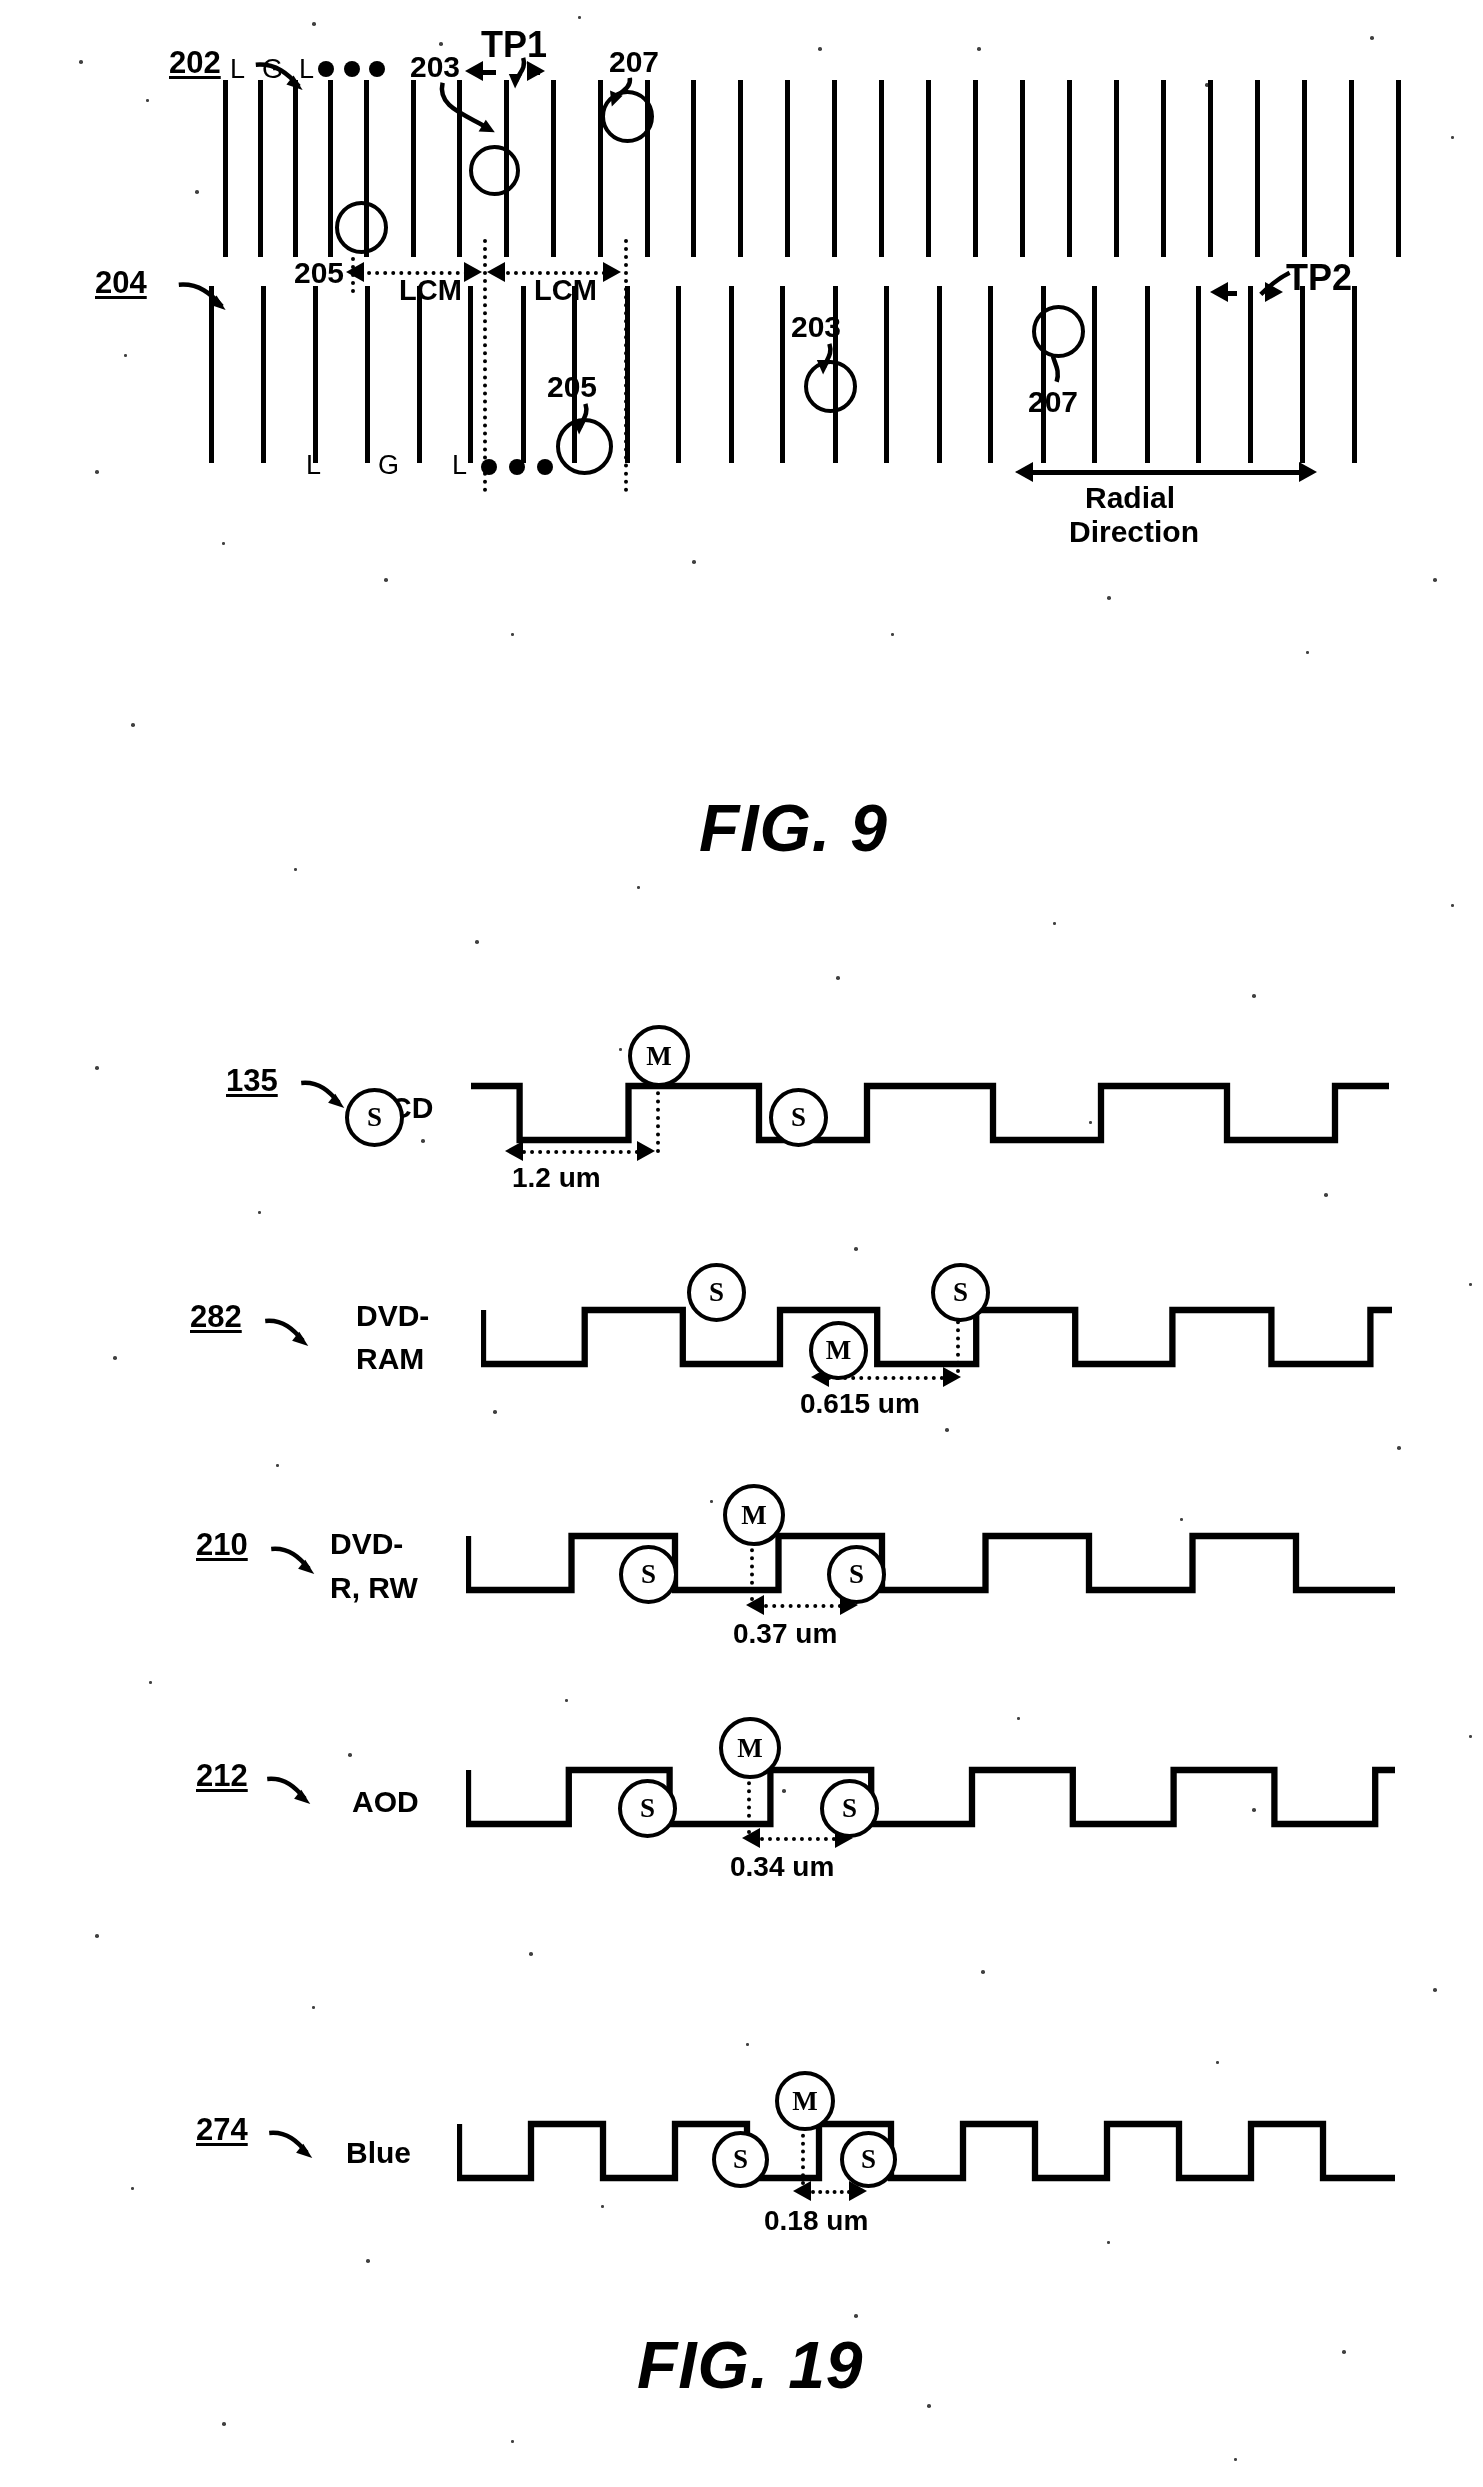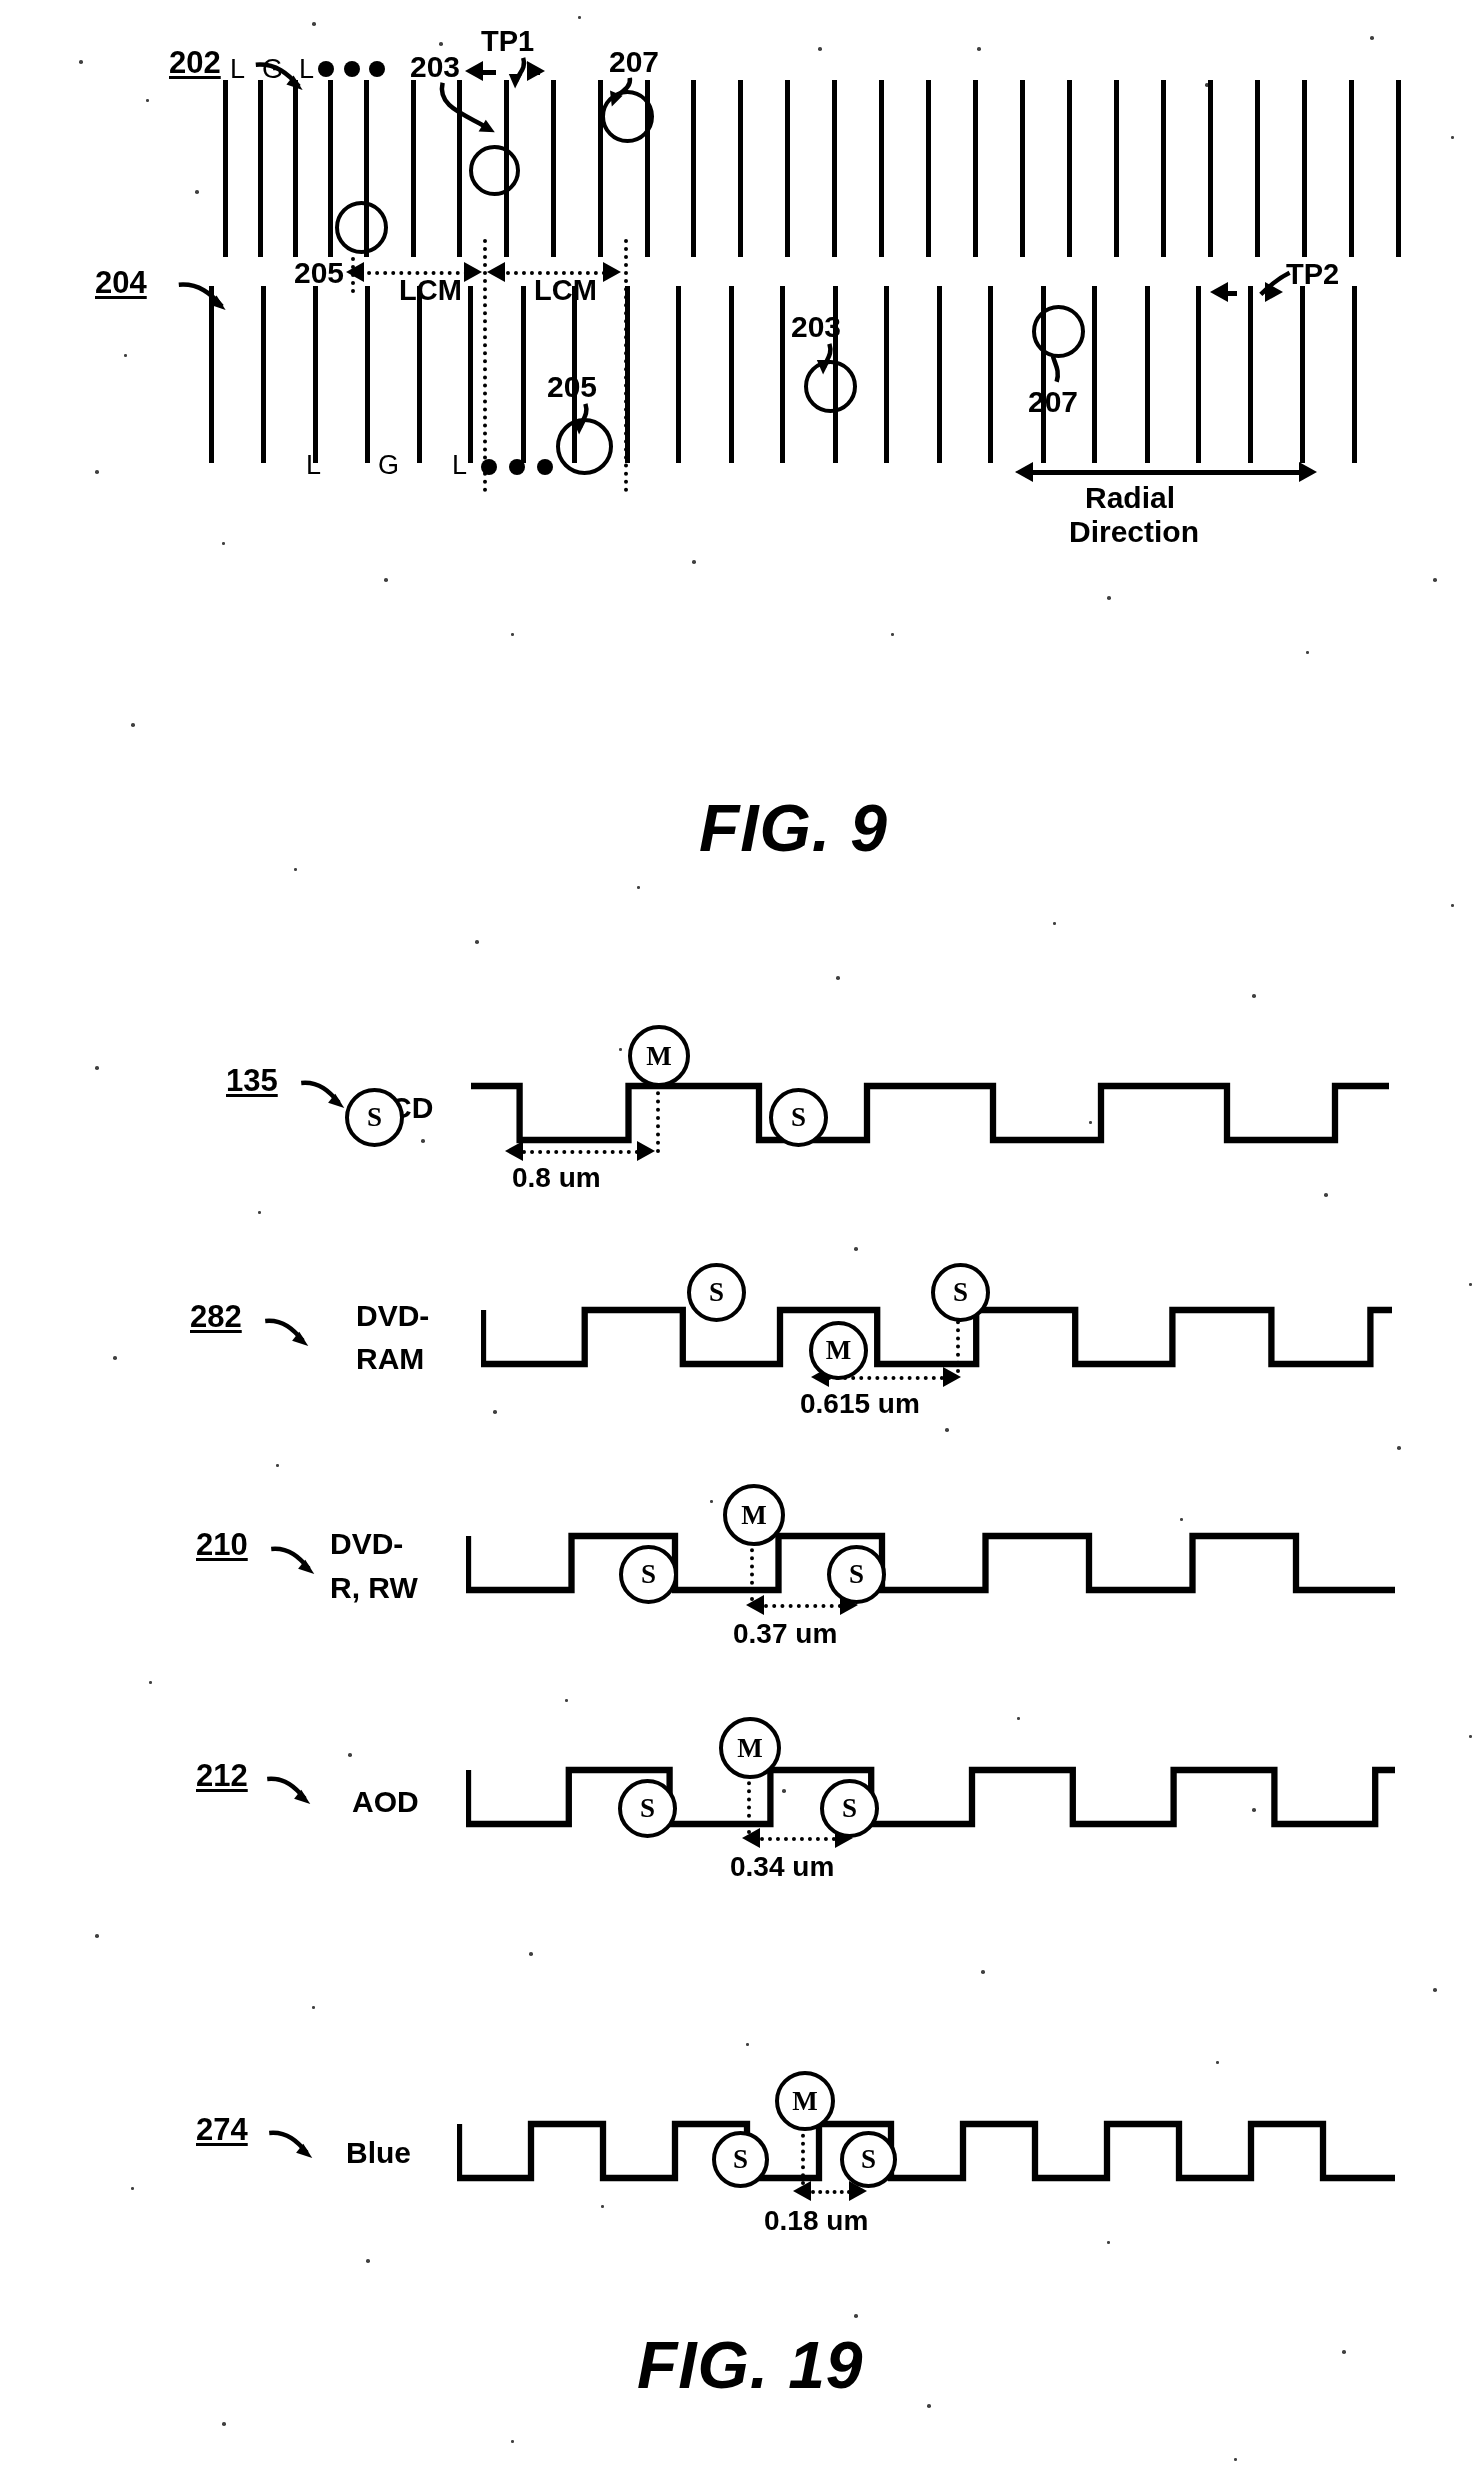--- a/index.html
+++ b/index.html
@@ -58,21 +58,21 @@
     font-weight: 700;
     font-style: italic;
     font-family: "Liberation Sans", sans-serif;
     letter-spacing: 0.9px;
   }
   .dimtext {
     font-size: 28px;
     font-weight: 700;
   }
   .tp {
-    font-size: 29px;
+    font-size: 36px;
     font-weight: 700;
   }
   .lcm {
     font-size: 29px;
     font-weight: 700;
   }
   
   .vline {
     position: absolute;
     width: 5.4px;
@@ -316,21 +316,21 @@
         <polyline points="0,10 54,10 54,70 175,70 175,10 320,10 320,70 440,70 440,10 580,10 580,70 700,70 700,10 840,10 840,70 960,70 960,10 1020,10" fill="none" stroke="#000" stroke-width="7" stroke-linejoin="miter"></polyline>
       </svg>
     </div>
     <div class="badge" style="left:304px; top:1088px; width:51px; height:51px; left:304px;">S</div>
     <div class="badge" style="left:728px; top:1088px; width:51px; height:51px;">S</div>
     <div class="badge" style="left:587px; top:1025px; width:54px; height:54px;">M</div>
     <div class="vdot" style="left:615px; top:1083px; height:70px;"></div>
     <div class="hdot" style="left:481px; top:1150px; width:117px;"></div>
     <div class="ahl" style="left:464px; top:1141px;"></div>
     <div class="ahr" style="left:596px; top:1141px;"></div>
-    <div class="t dimtext" style="left:471px; top:1164px;">0.8 um</div>
+    <div class="t dimtext" style="left:471px; top:1164px;">1.2 um</div>
 
     <div class="t ref" style="left:149px; top:1301px;">282</div>
     <svg class="svgo" style="left:222px; top:1312px;" width="60" height="43" viewBox="0 0 66 48">
       <path d="M2,10 C22,8 34,20 44,32" fill="none" stroke="#000" stroke-width="5"></path>
       <path d="M50,38 L32,32 L40,22 Z" fill="#000"></path>
     </svg>
     <div class="t lbl-b" style="left:315px; top:1301px;">DVD-</div>
     <div class="t lbl-b" style="left:315px; top:1344px;">RAM</div>
 
     <div class="wave" style="left:440px; top:1301px;">

